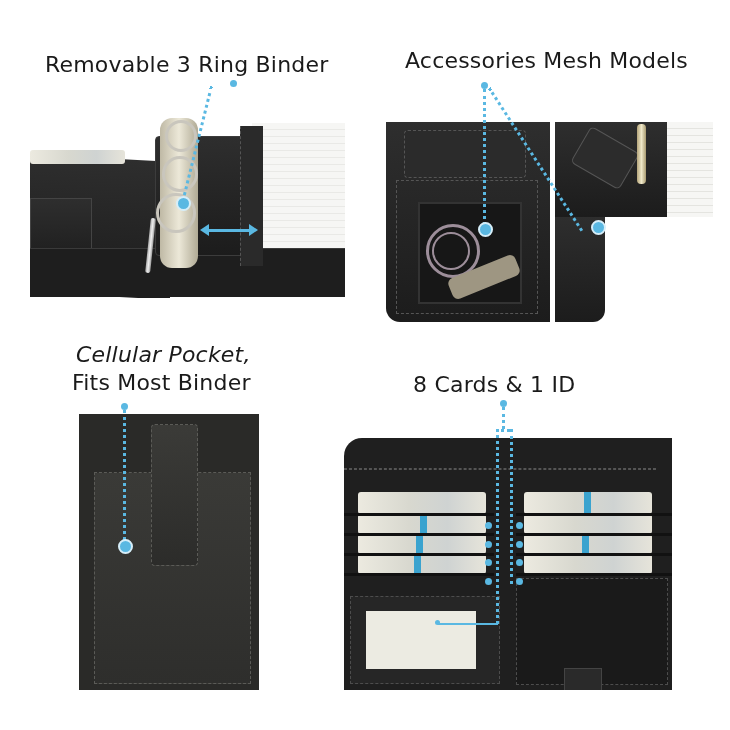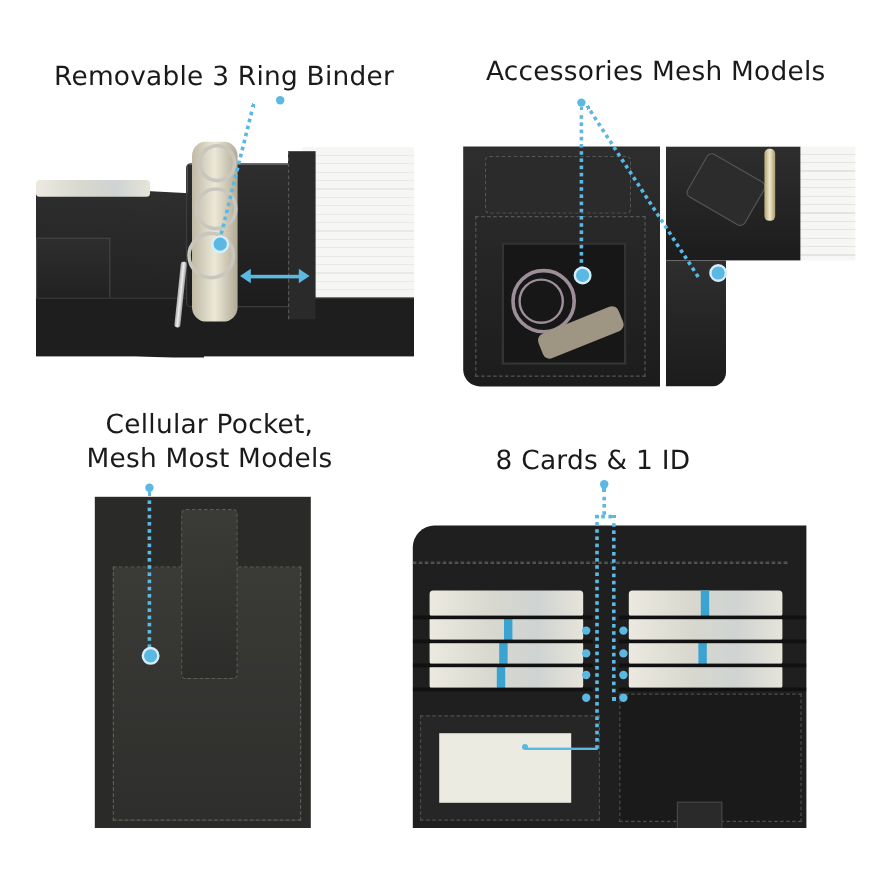--- a/index.html
+++ b/index.html
@@ -63,22 +63,22 @@
   <div class="leather" style="position:absolute;left:0;top:95px;width:50px;height:105px;border-radius:0 0 12px 0;"></div>
   <div style="position:absolute;left:22px;top:15px;width:54px;height:40px;background:#2c2c2c;border:1px solid #555;border-radius:5px;transform:rotate(30deg);"></div>
   <div style="position:absolute;left:82px;top:2px;width:9px;height:60px;background:linear-gradient(90deg,#b5a57a,#efe8c9,#a89a70);border-radius:4px;"></div>
 </div>
 <div class="dotsm" style="left:481px;top:82px;"></div>
 <div class="vline" style="left:483px;top:89px;height:136px;"></div>
 <div class="dot" style="left:478px;top:222px;"></div>
 <div class="vline" style="left:488px;top:89px;height:170px;transform:rotate(-33deg);transform-origin:top left;"></div>
 <div class="dot" style="left:591px;top:220px;"></div>
 
-<div class="label" style="left:88px;top:341px;">Cellular Pocket,</div>
-<div class="label" style="left:72px;top:369px;">Mesh Most Models</div>
+<div class="label" style="left:76px;top:341px;font-style:italic;">Cellular Pocket,</div>
+<div class="label" style="left:72px;top:369px;">Fits Most Binder</div>
 <div class="panel" style="left:79px;top:414px;width:180px;height:276px;background:#2a2a28;">
   <div style="position:absolute;left:15px;top:58px;width:155px;height:210px;background:linear-gradient(180deg,#3a3a37,#2e2e2c);border:1px dashed #5b5b57;"></div>
   <div style="position:absolute;left:72px;top:10px;width:45px;height:140px;background:linear-gradient(180deg,#3b3b38,#2c2c2a);border:1px dashed #5b5b57;border-radius:4px;"></div>
 </div>
 <div class="dotsm" style="left:121px;top:403px;"></div>
 <div class="vline" style="left:123px;top:410px;height:130px;"></div>
 <div class="dot" style="left:118px;top:539px;"></div>
 
 <div class="label" style="left:413px;top:371px;">8 Cards &amp; 1 ID</div>
 <div class="panel" style="left:344px;top:438px;width:328px;height:252px;background:#1f1f1f;border-radius:18px 0 0 0;">

